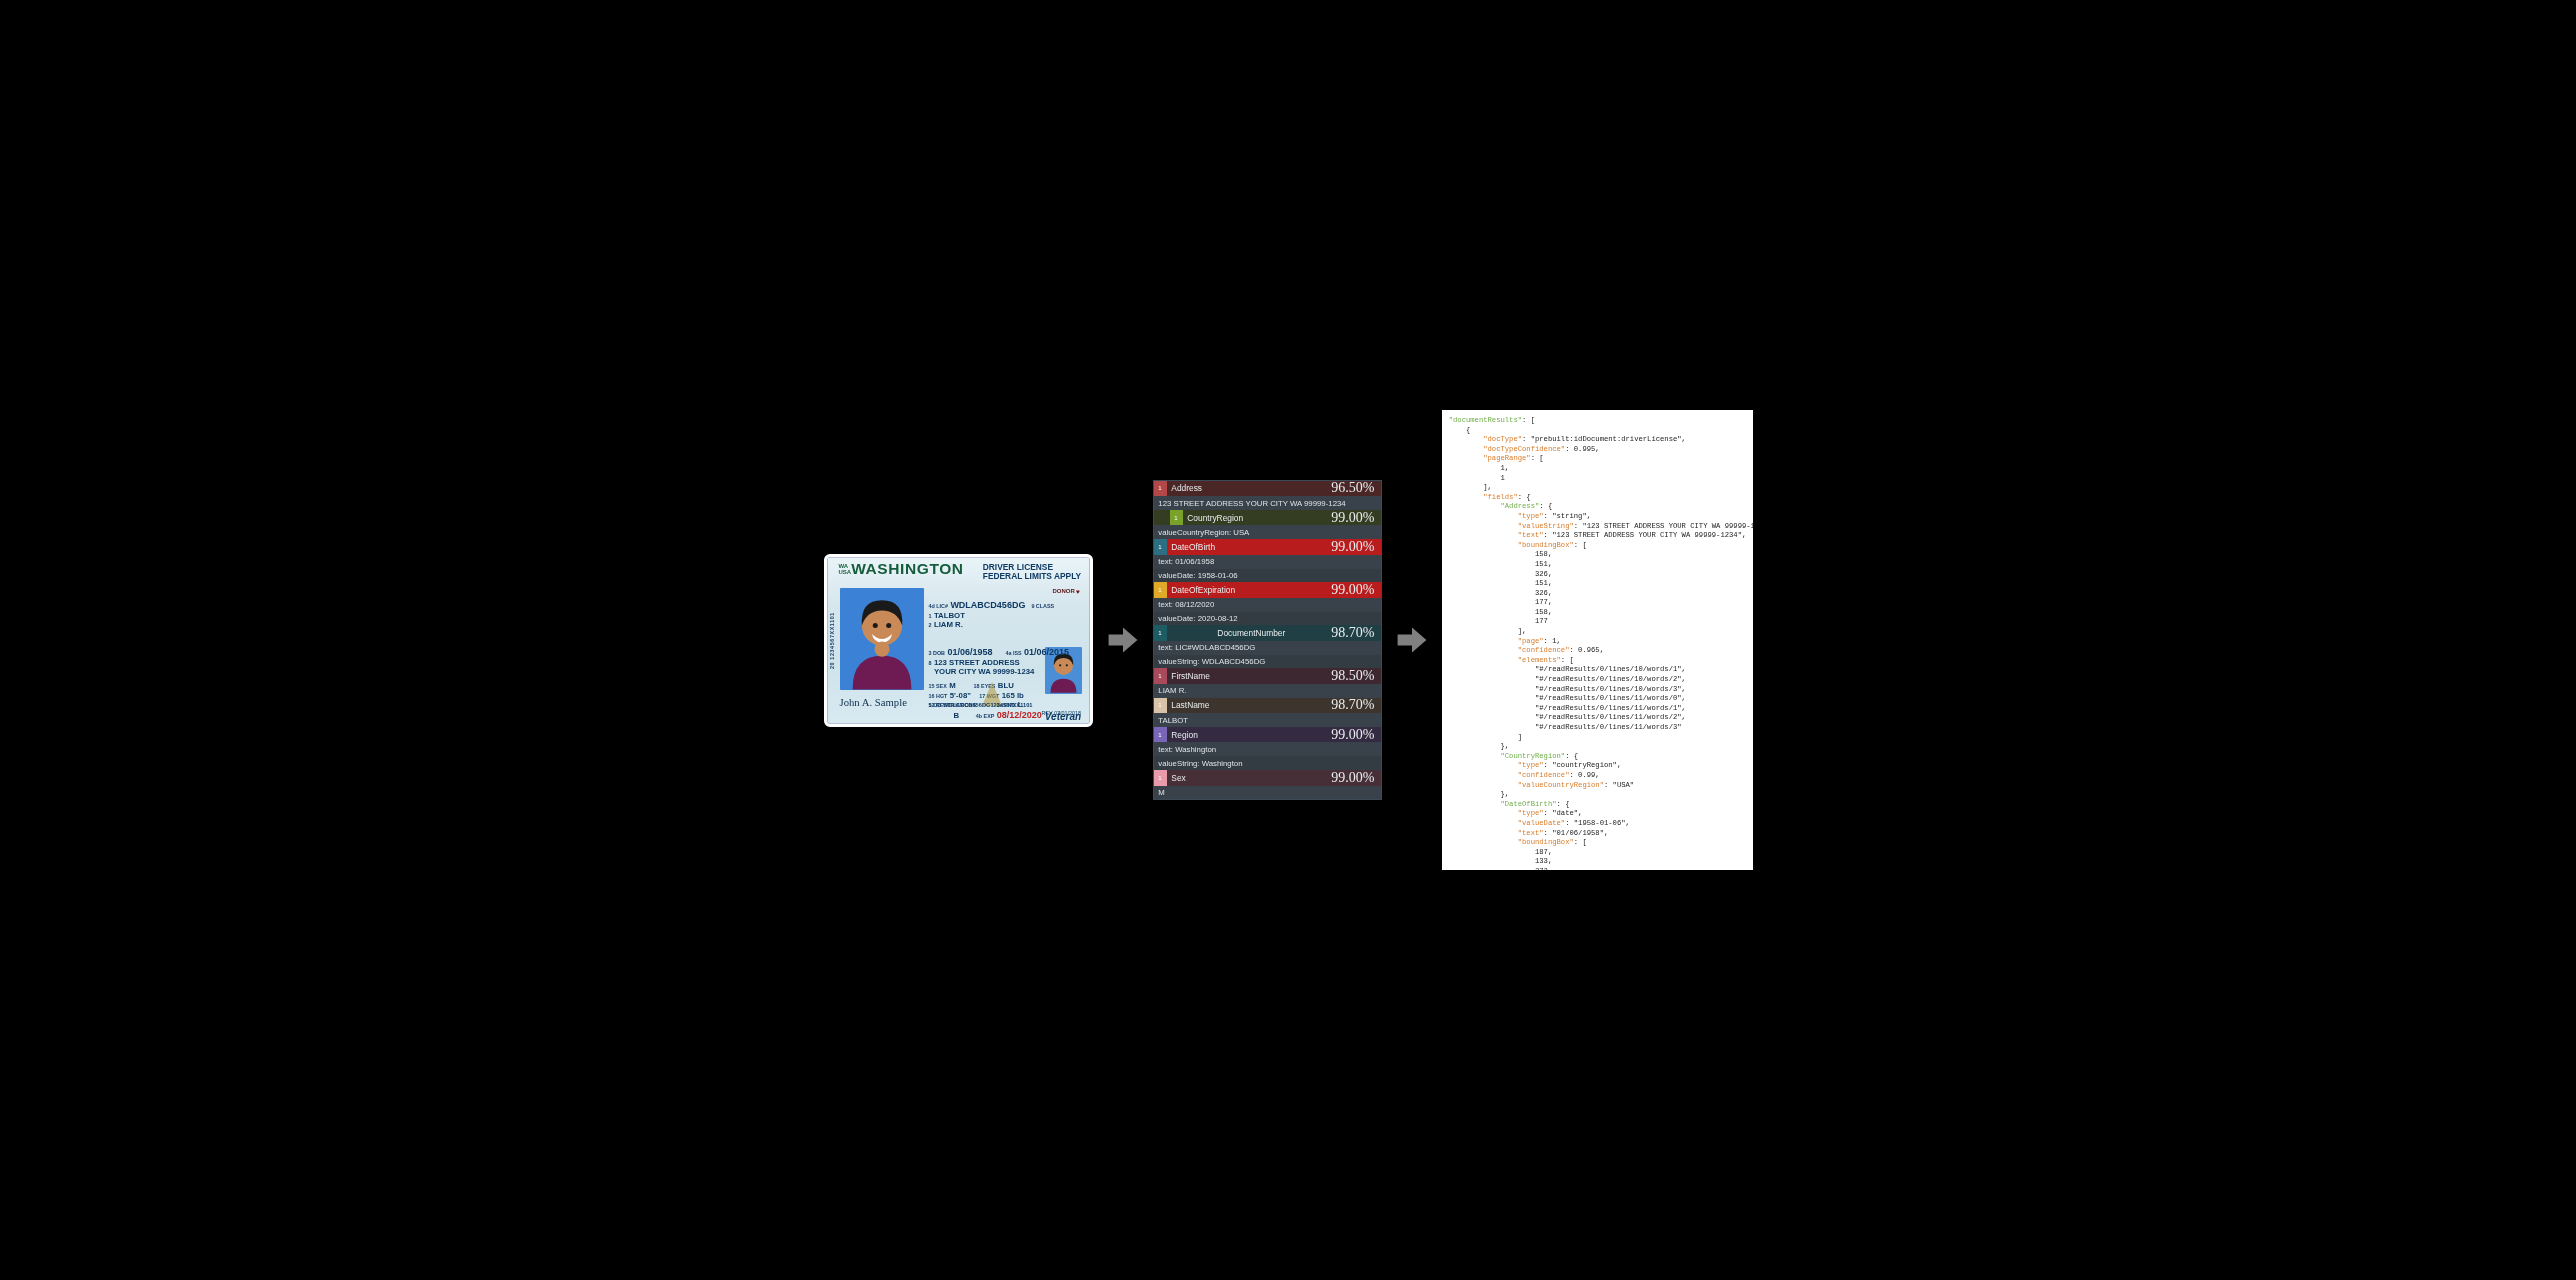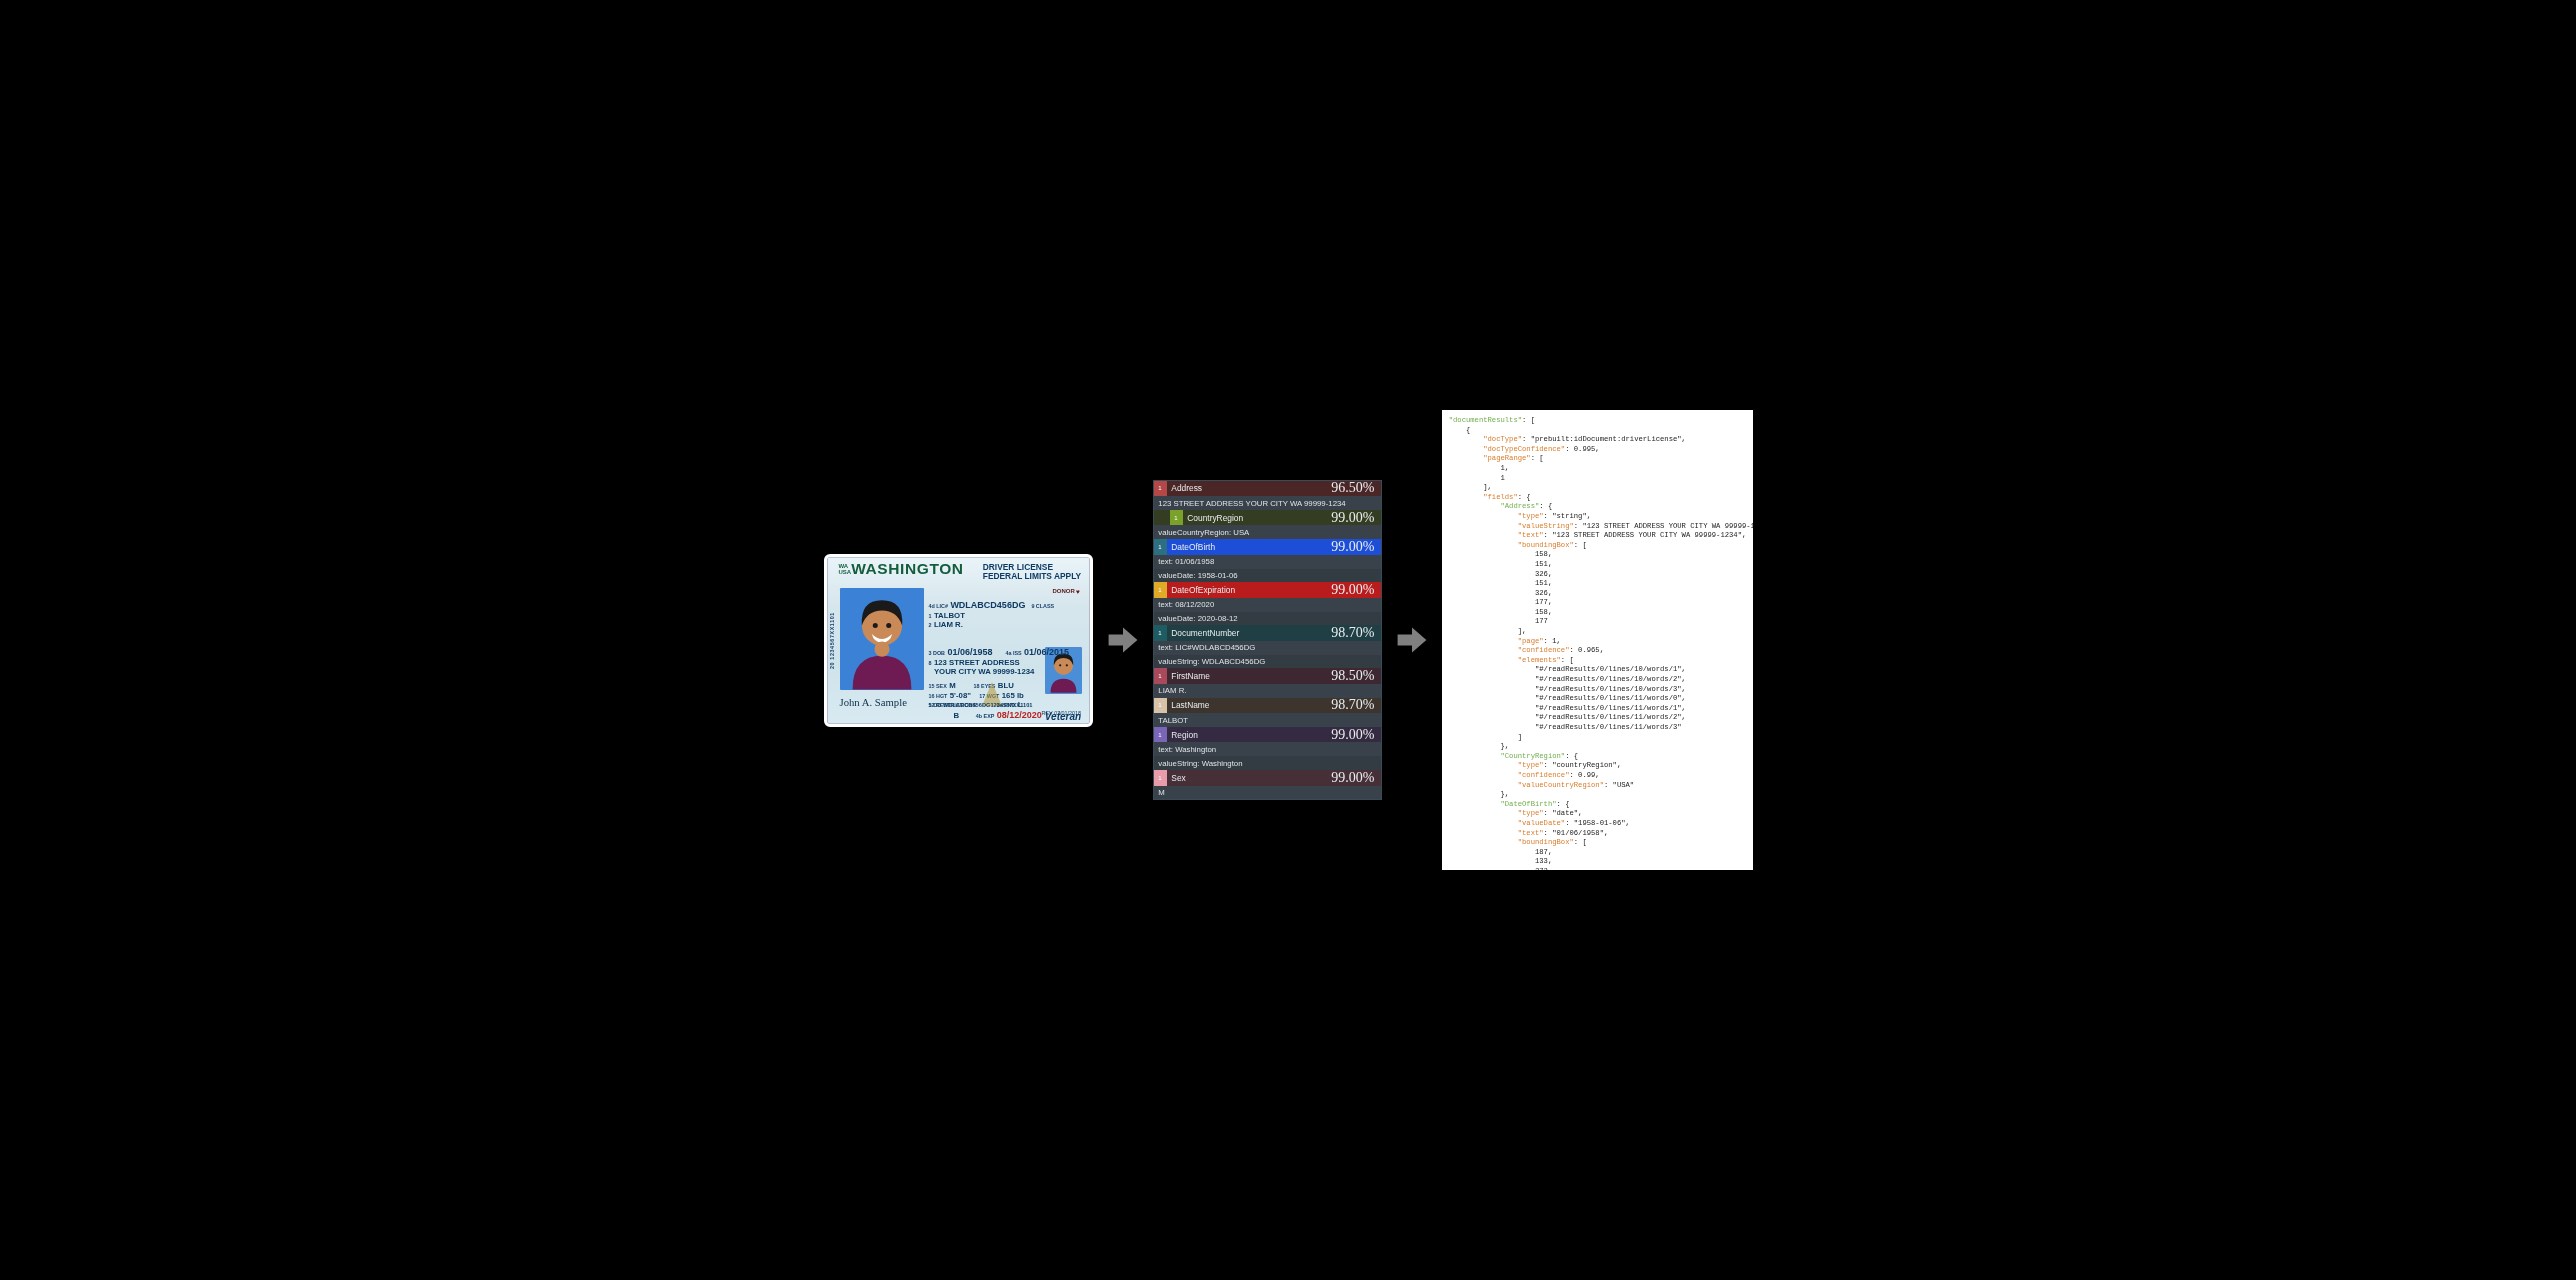--- a/index.html
+++ b/index.html
@@ -174,23 +174,23 @@
   .panel .sub {
     padding:2.4px 4.8px 2.4px 4.8px; font-size:7.8px;
     background:#39424b; color:#dfe4e7;
   }
   .panel .sub.dark { background:#333b43;}
   .panel .sub + .sub { border-top:none;}
 
   
   .f-address .hdr{background:#4a2626;} .f-address .sw{background:#b44747;}
   .f-country .hdr{background:#343d22;padding-left:16px;} .f-country .sw{background:#7aa22b;}
-  .f-dob     .hdr{background:#1d4ed8;} .f-dob     .sw{background:#2c6f83;}
+  .f-dob     .hdr{background:#b91c1c;} .f-dob     .sw{background:#2c6f83;}
   .f-exp     .hdr{background:#b91c1c;} .f-exp     .sw{background:#e0a927;}
-  .f-doc     .hdr{background:#1f3f44;} .f-doc     .sw{background:#1d5c63;}
+  .f-doc     .hdr{background:#1f3f44;text-align:center;} .f-doc     .sw{background:#1d5c63;}
   .f-first   .hdr{background:#3d2730;} .f-first   .sw{background:#a94a5c;}
   .f-last    .hdr{background:#3d342d;} .f-last    .sw{background:#d8c2a8;}
   .f-region  .hdr{background:#342a42;} .f-region  .sw{background:#7a66b8;}
   .f-sex     .hdr{background:#462f37;} .f-sex     .sw{background:#e79bab;}
 
   
   .json {
     flex:0 0 auto;
     width: 311px;
     height: 460px;

